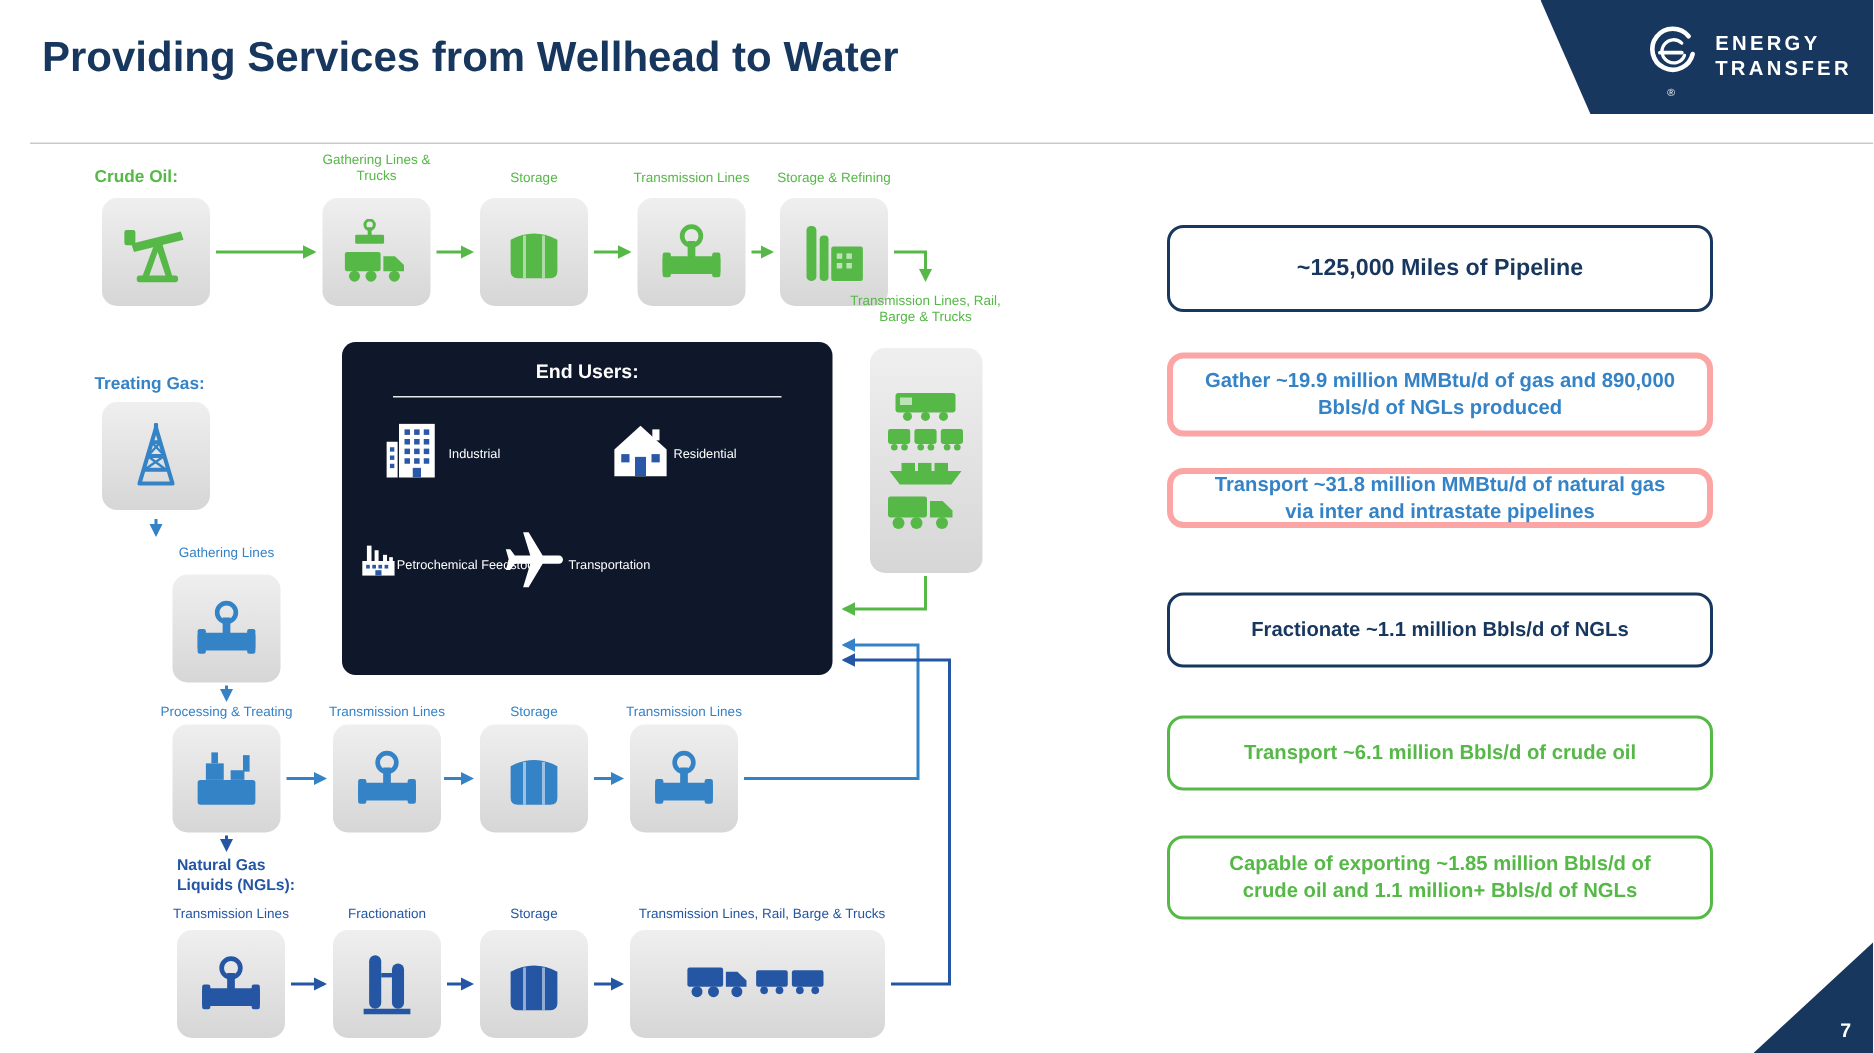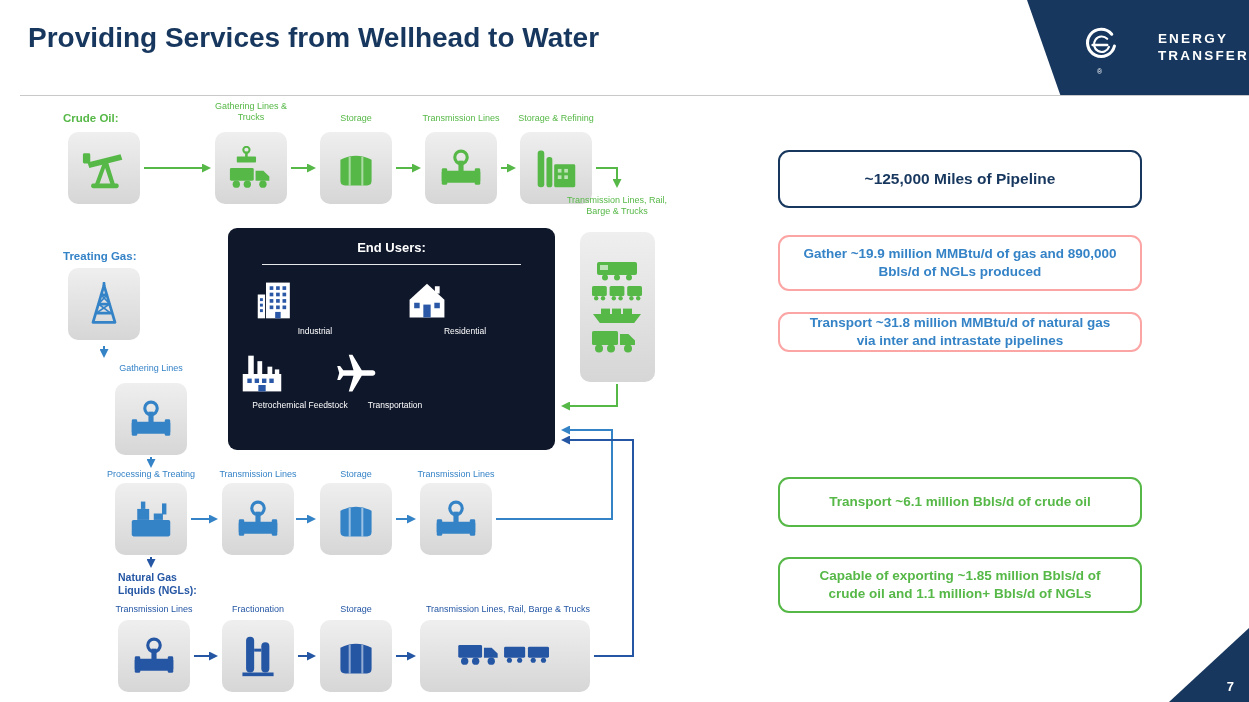--- a/index.html
+++ b/index.html
@@ -2,33 +2,33 @@
 <html><head>
 <meta charset="utf-8">
 <style>
   html,body{margin:0;padding:0;background:#fff;}
   .slide{position:relative;width:1249px;height:702px;background:#fff;overflow:hidden;
          font-family:"Liberation Sans",sans-serif;}
   .title{position:absolute;left:28px;top:22px;font-size:28px;font-weight:bold;color:#17375E;}
   .rule{position:absolute;left:20px;right:0;top:95px;height:1px;background:#C9C9C9;}
 
   
-  .banner{position:absolute;top:0;right:0;width:222px;height:95px;background:#17375E;
+  .banner{position:absolute;top:0;right:0;width:222px;height:76px;background:#17375E;
           clip-path:polygon(0 0,100% 0,100% 100%,15% 100%);
-          display:flex;align-items:center;justify-content:space-between;padding-left:52px;box-sizing:border-box;}
+          display:flex;align-items:center;justify-content:center;padding-left:52px;box-sizing:border-box;}
   .banner .swirl-wrap{position:relative;margin-right:10px;}
   .banner .reg{position:absolute;left:18px;bottom:-4px;color:#fff;font-size:7px;}
   .logo-text{color:#fff;font-size:13.5px;font-weight:600;letter-spacing:2.2px;line-height:1.25;}
 
   
   .stat{position:absolute;left:778px;width:364px;background:#fff;border-radius:11px;
         display:flex;align-items:center;justify-content:center;text-align:center;
         font-weight:bold;font-size:13.5px;line-height:1.3;padding:0 20px;box-sizing:border-box;}
   .stat.navy{border:2.5px solid #17375E;color:#17375E;}
-  .stat.blue{border:2px solid #fca5a5;color:#3583C7;}
+  .stat.blue{border:4px solid #fca5a5;color:#3583C7;}
   .stat.green{border:2px solid #56B847;color:#56B847;}
 
   
   .corner{position:absolute;right:0;bottom:0;width:80px;height:74px;background:#17375E;
           clip-path:polygon(100% 0,100% 100%,0 100%);}
   .pagenum{position:absolute;right:15px;bottom:8px;color:#fff;font-weight:bold;font-size:13px;}
 
   
   .diagram{position:absolute;left:15px;top:100px;width:745px;height:600px;}
   .dsvg{position:absolute;left:0;top:0;}
@@ -40,21 +40,21 @@
   .ln{color:#2456A4;}
   .ic-g{fill:#56B847;color:#56B847;}
   .ic-b{fill:#3583C7;color:#3583C7;}
   .ic-n{fill:#2456A4;color:#2456A4;}
   .ic-w{fill:#ffffff;color:#ffffff;}
 
   
   .eu-box{position:absolute;left:213px;top:128px;width:327px;height:222px;background:#0f172a;border-radius:9px;}
   .eu-title{position:absolute;left:0;top:12px;width:100%;text-align:center;color:#fff;font-weight:bold;font-size:13px;}
   .eu-rule{position:absolute;left:34px;right:34px;top:36px;height:1px;background:rgba(255,255,255,0.9);}
-  .eu-cell{position:absolute;width:120px;display:flex;flex-direction:column;}
+  .eu-cell{position:absolute;width:120px;display:flex;flex-direction:row;align-items:center;}
   .eu-label{color:#fff;font-size:8.5px;text-align:center;margin-top:4px;white-space:nowrap;}
 </style>
 </head>
 <body>
 
 <div class="slide">
 
   <div class="title">Providing Services from Wellhead to Water</div>
   <div class="rule"></div>
 
@@ -373,20 +373,23 @@
 
   <div class="stat navy" style="top:150px;height:58px;font-size:15.5px">
     <span>~125,000 Miles of Pipeline</span>
   </div>
   <div class="stat blue" style="top:235px;height:56px">
     <span>Gather ~19.9 million MMBtu/d of gas and 890,000 Bbls/d of NGLs produced</span>
   </div>
   <div class="stat blue" style="top:312px;height:40px">
     <span>Transport ~31.8 million MMBtu/d of natural gas via inter and intrastate pipelines</span>
   </div>
+  <div class="stat navy" style="top:395px;height:50px">
+    <span>Fractionate ~1.1 million Bbls/d of NGLs</span>
+  </div>
   <div class="stat green" style="top:477px;height:50px">
     <span>Transport ~6.1 million Bbls/d of crude oil</span>
   </div>
   <div class="stat green" style="top:557px;height:56px">
     <span>Capable of exporting ~1.85 million Bbls/d of crude oil and 1.1 million+ Bbls/d of NGLs</span>
   </div>
 
   <div class="corner"></div>
   <div class="pagenum">7</div>
 

